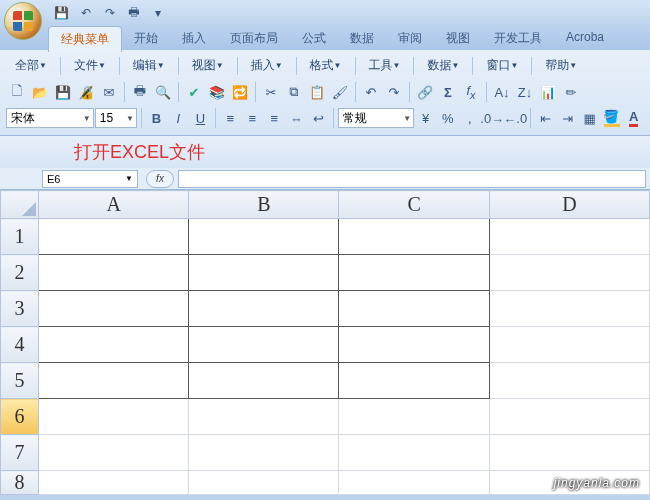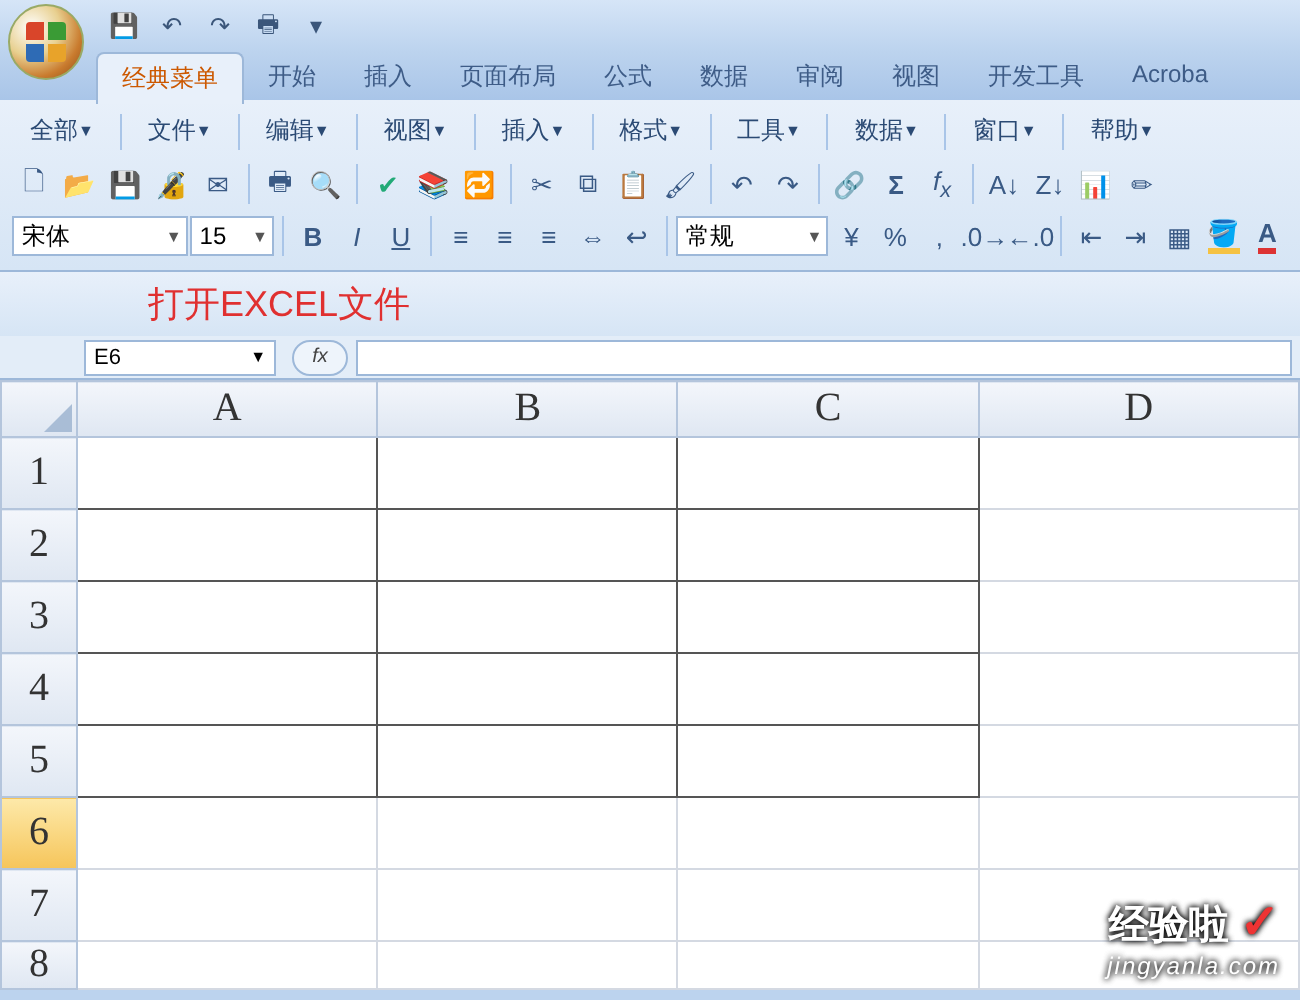--- a/index.html
+++ b/index.html
@@ -313,15 +313,14 @@
           <td class="cell"></td>
           <td class="cell"></td>
           <td class="cell"></td>
           <td class="cell"></td>
         </tr>
 </tbody>
     </table>
 </div>
 
 <div class="watermark">
-  <div class="w1"><span>经验啦</span> <span class="chk">✓</span></div>
   <div class="w2">jingyanla.com</div>
 </div>
 
 </body></html>

